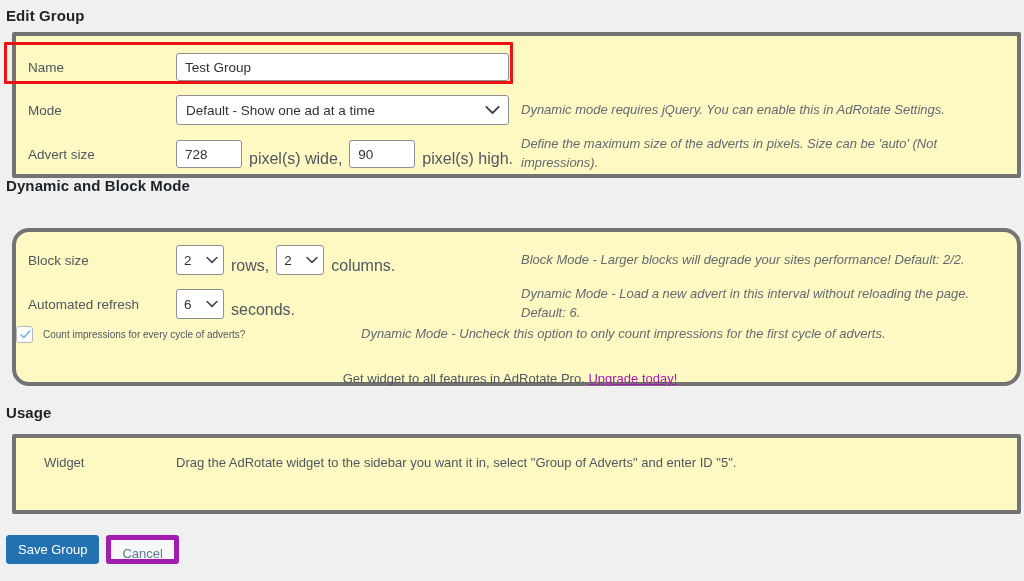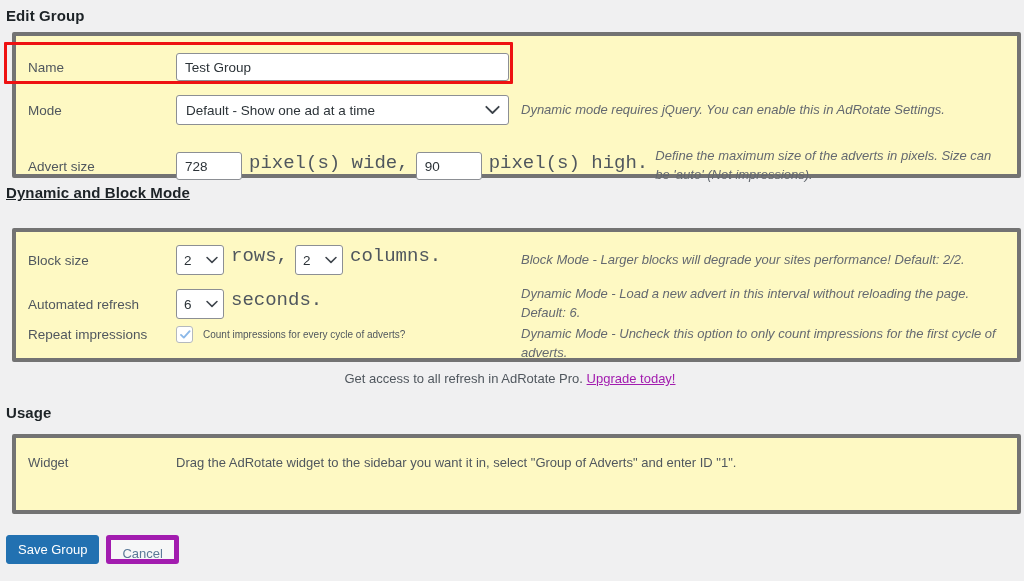--- a/index.html
+++ b/index.html
@@ -24,34 +24,34 @@
   
   .section-heading {
     position: absolute;
     left: 6px;
     font-size: 15px;
     font-weight: bold;
     color: #1d2327;
     letter-spacing: 0.1px;
   }
   #heading-edit-group { top: 7px; }
-  #heading-dynamic    { top: 184px; text-decoration: underline; }
+  #heading-dynamic    { top: 177px; }
   #heading-usage      { top: 404px; }
 
   
   .panel {
     position: absolute;
     left: 12px;
     width: 1009px;
     background: #fef9c3;
     border: 4px solid #737373;
     border-radius: 2px;
   }
   #panel-general  { top: 32px;  height: 146px; }
-  #panel-dynamic  { top: 228px; height: 134px; }
+  #panel-dynamic  { top: 228px; height: 158px; border-radius: 17px; }
   #panel-usage    { top: 434px; height: 80px; }
 
   
   #name-highlight {
     position: absolute;
     left: 4px;
     top: 42px;
     width: 509px;
     height: 42px;
     border: 3px solid #ee1111;
@@ -71,21 +71,21 @@
   .row-label {
     width: 160px;
     padding-left: 12px;
     font-size: 13.5px;
     color: #50575e;
     flex: 0 0 160px;
   }
   .row-field {
     flex: 0 0 345px;
     display: flex;
-    align-items: flex-start;
+    align-items: flex-end;
   }
   .row-desc {
     flex: 1 1 auto;
     font-size: 13px;
     font-style: italic;
     color: #646970;
     line-height: 1.45;
     padding-right: 14px;
   }
 
@@ -132,25 +132,24 @@
     right: 9px;
     top: 50%;
     transform: translateY(-50%);
     pointer-events: none;
     line-height: 0;
   }
   .chev svg { display: block; }
   .sel.small + .chev { right: 6px; }
 
   .unit {
-    font-size: 19px;
+    font-size: 16px;
     color: #50575e;
     margin: 0 7px;
     white-space: nowrap;
-    font-family: Liberation Mono, monospace;
   }
 
   
   .cbrow { display: flex; align-items: center; }
   .cbox {
     width: 17px;
     height: 17px;
     border: 1px solid #b4b9be;
     border-radius: 3px;
     background: #fff;
@@ -186,21 +185,21 @@
   .usage-row {
     position: absolute;
     left: 0;
     width: 100%;
     display: flex;
     align-items: center;
     font-size: 13px;
   }
   .usage-label {
     flex: 0 0 160px;
-    padding-left: 12px;
+    padding-left: 28px;
     color: #50575e;
   }
   .usage-value {
     color: #50575e;
     white-space: nowrap;
   }
   .usage-value.w2 { flex: 0 0 352px; }
   .usage-label2 {
     flex: 0 0 180px;
     color: #50575e;
@@ -263,21 +262,21 @@
           <span class="chev">
             <svg width="15" height="10" viewBox="0 0 15 10">
               <path d="M1.3 1.8 L7.5 8 L13.7 1.8" stroke="#3c434a" stroke-width="1.8" fill="none" stroke-linecap="round" stroke-linejoin="round"></path>
             </svg>
           </span>
         </span>
       </div>
       <div class="row-desc">Dynamic mode requires jQuery. You can enable this in AdRotate Settings.</div>
     </div>
 
-    <div class="row" style="top:98px; height:40px;margin-top:12px;">
+    <div class="row" style="top:98px; height:40px;">
       <div class="row-label">Advert size</div>
       <div class="row-field">
         <input class="txt" id="width-input" type="text" value="728" style="">
         <span class="unit">pixel(s) wide,</span>
         <input class="txt" id="height-input" type="text" value="90" style="">
         <span class="unit">pixel(s) high.</span>
       </div>
       <div class="row-desc">Define the maximum size of the adverts in pixels. Size can be 'auto' (Not impressions).</div>
     </div>
   </div>
@@ -329,47 +328,46 @@
               <path d="M1.3 1.8 L7.5 8 L13.7 1.8" stroke="#3c434a" stroke-width="1.9" fill="none" stroke-linecap="round" stroke-linejoin="round"></path>
             </svg>
           </span>
         </span>
         <span class="unit">seconds.</span>
       </div>
       <div class="row-desc">Dynamic Mode - Load a new advert in this interval without reloading the page. Default: 6.</div>
     </div>
 
     <div class="row" style="top:92px; height:44px; align-items:flex-start;">
-      <div class="row-label" style="padding-top:3px;">Repeat impressions</div>
       <div class="row-field" style="padding-top:2px;">
         <span class="cbrow">
           <span class="cbox">
             <svg width="15" height="15" viewBox="0 0 16 16">
               <path d="M3.2 8.4 L6.2 11.3 L12.4 4.4" stroke="#8bb8e8" stroke-width="2" fill="none" stroke-linecap="round" stroke-linejoin="round"></path>
             </svg>
           </span>
           <span class="cblabel">Count impressions for every cycle of adverts?</span>
         </span>
       </div>
       <div class="row-desc" style="padding-top:1px;">Dynamic Mode - Uncheck this option to only count impressions for the first cycle of adverts.</div>
     </div>
   </div>
 
   <div id="upgrade-line">
-    <span>Get access to all refresh in AdRotate Pro.</span>
+    <span>Get widget to all features in AdRotate Pro.</span>
     <span id="upgrade-link">Upgrade today!</span>
   </div>
 
   <div class="section-heading" id="heading-usage">Usage</div>
 
   <div class="panel" id="panel-usage">
 
     <div class="usage-row" style="top:11px; height:26px;">
       <div class="usage-label">Widget</div>
-      <div class="usage-value">Drag the AdRotate widget to the sidebar you want it in, select "Group of Adverts" and enter ID "1".</div>
+      <div class="usage-value">Drag the AdRotate widget to the sidebar you want it in, select "Group of Adverts" and enter ID "5".</div>
     </div>
 
   </div>
 
   <div id="button-bar">
     <button class="btn" id="save-group-button">Save Group</button>
     <button class="btn" id="cancel-button">Cancel</button>
   </div>
 
 </div>

